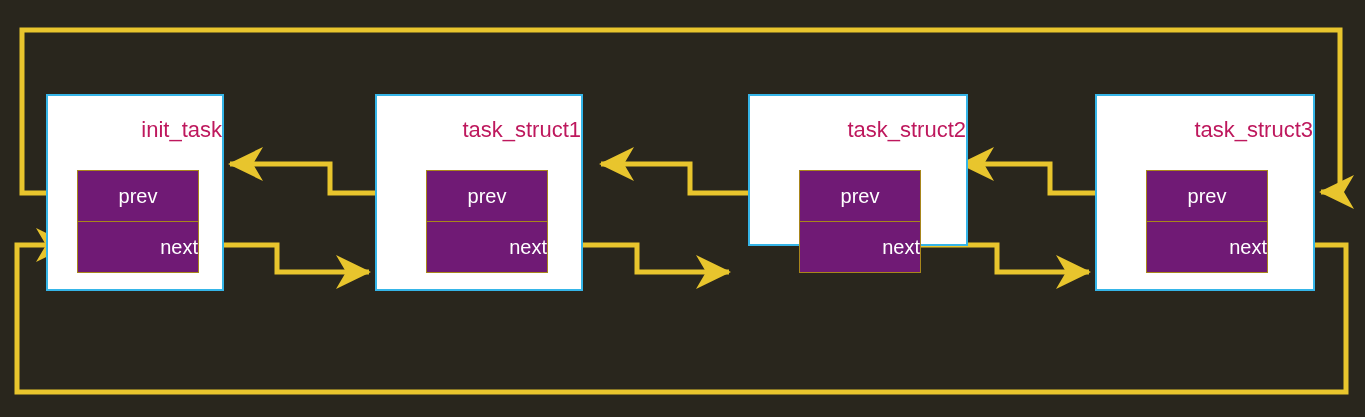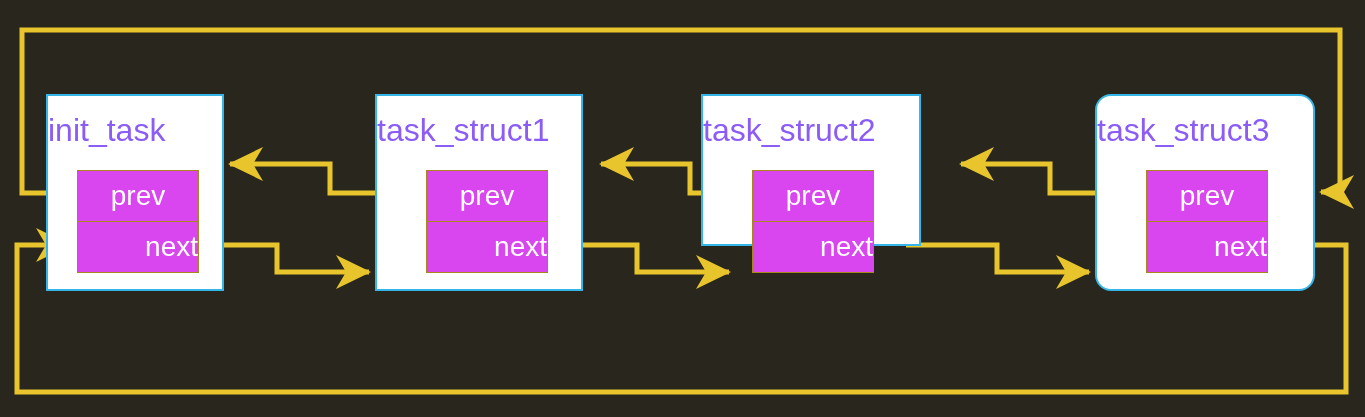--- a/index.html
+++ b/index.html
@@ -27,37 +27,37 @@
     box-sizing: border-box;
     background: #ffffff;
     border: 2px solid #35b5e8;
     z-index: 2;
   }
   .node-title {
     position: absolute;
     left: 0;
     right: 0;
     top: 16px;
-    text-align: left;
-    font-size: 32px;
+    text-align: right;
+    font-size: 22px;
     line-height: 36px;
-    color: #8b5cf6;
+    color: #be185d;
     letter-spacing: 0px;
     white-space: nowrap;
   }
   .field {
     position: absolute;
     box-sizing: border-box;
     left: 29px;
     width: 122px;
     height: 52px;
-    background: #d946ef;
+    background: #701a75;
     border: 1px solid #a8861b;
     color: #ffffff;
-    font-size: 28px;
+    font-size: 20px;
     line-height: 50px;
     text-align: center;
   }
   .field-prev { top: 74px; }
   .field-next { top: 125px; text-align: right; }
 </style>
 </head>
 <body>
 
 <div id="stage">
@@ -85,25 +85,25 @@
     <div class="field field-prev">prev</div>
     <div class="field field-next">next</div>
   </div>
 
   <div class="node" style="left:375px; top:94px; width:208px; height:197px;">
     <div class="node-title">task_struct1</div>
     <div class="field field-prev" style="left:49px;">prev</div>
     <div class="field field-next" style="left:49px;">next</div>
   </div>
 
-  <div class="node" style="left:701px; top:94px; width:220px; height:152px;">
+  <div class="node" style="left:748px; top:94px; width:220px; height:152px;">
     <div class="node-title">task_struct2</div>
     <div class="field field-prev" style="left:49px;">prev</div>
     <div class="field field-next" style="left:49px;">next</div>
   </div>
 
-  <div class="node" style="left:1095px; top:94px; width:220px; height:197px;border-radius:16px;">
+  <div class="node" style="left:1095px; top:94px; width:220px; height:197px;">
     <div class="node-title">task_struct3</div>
     <div class="field field-prev" style="left:49px;">prev</div>
     <div class="field field-next" style="left:49px;">next</div>
   </div>
 
 </div>
 
 </body></html>

